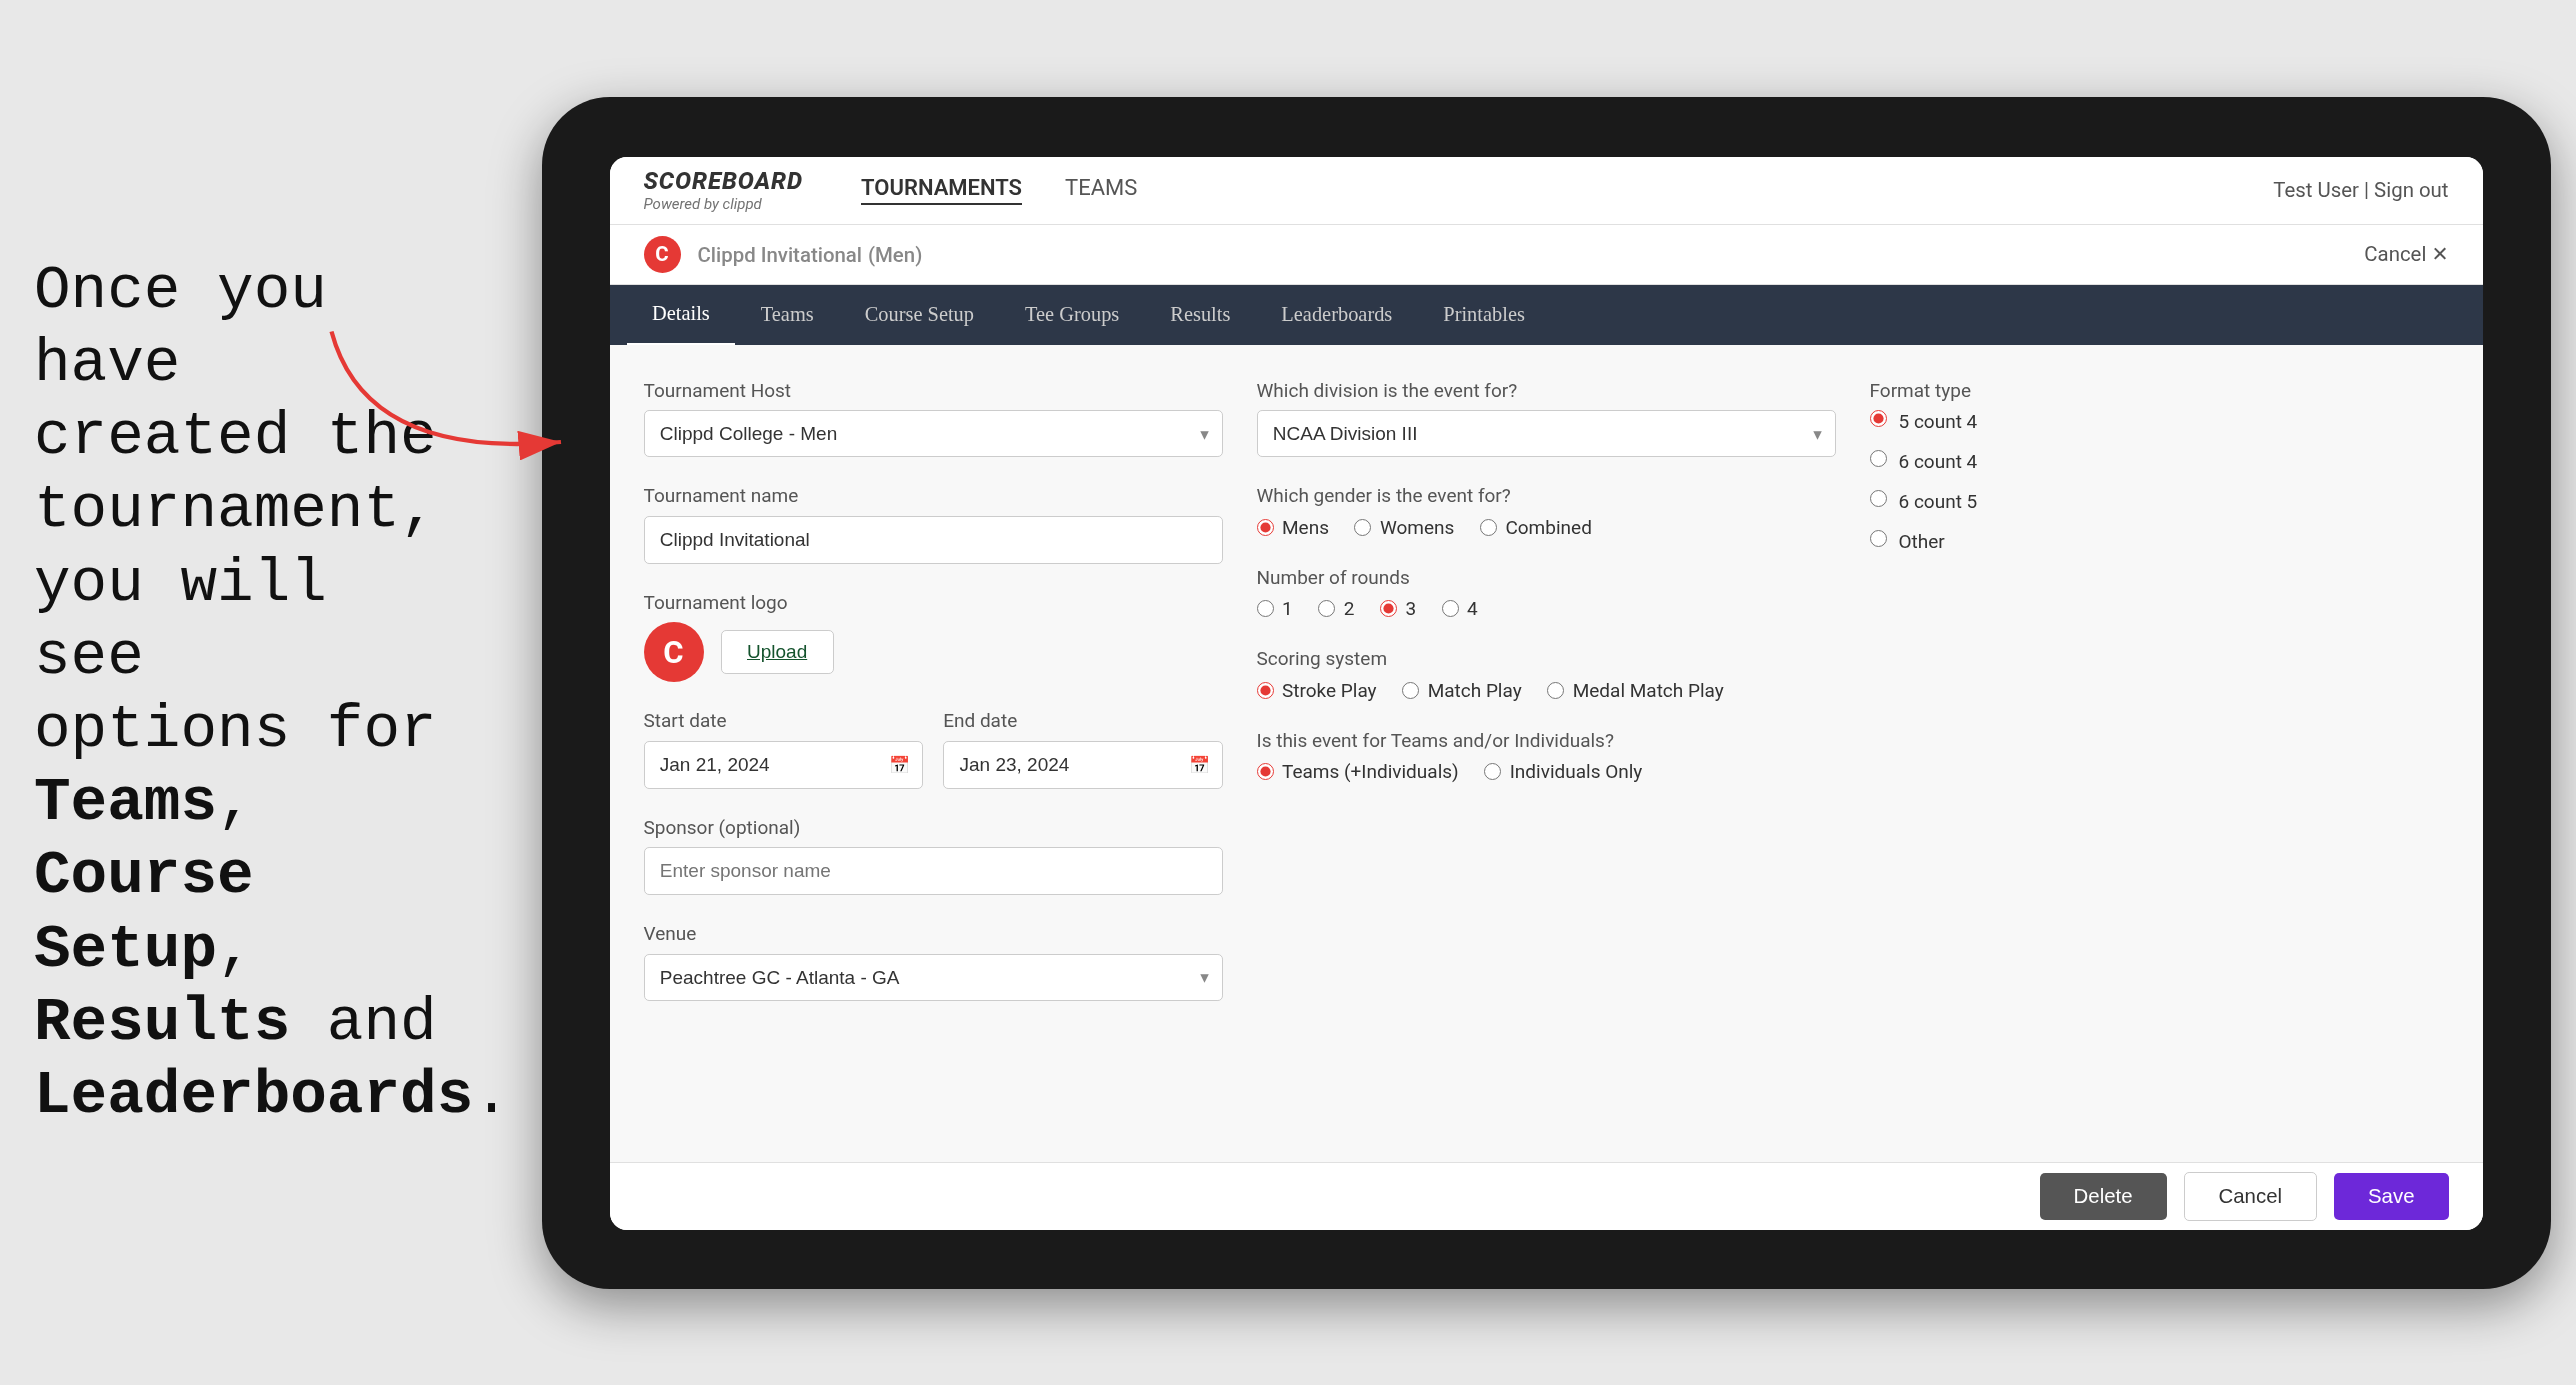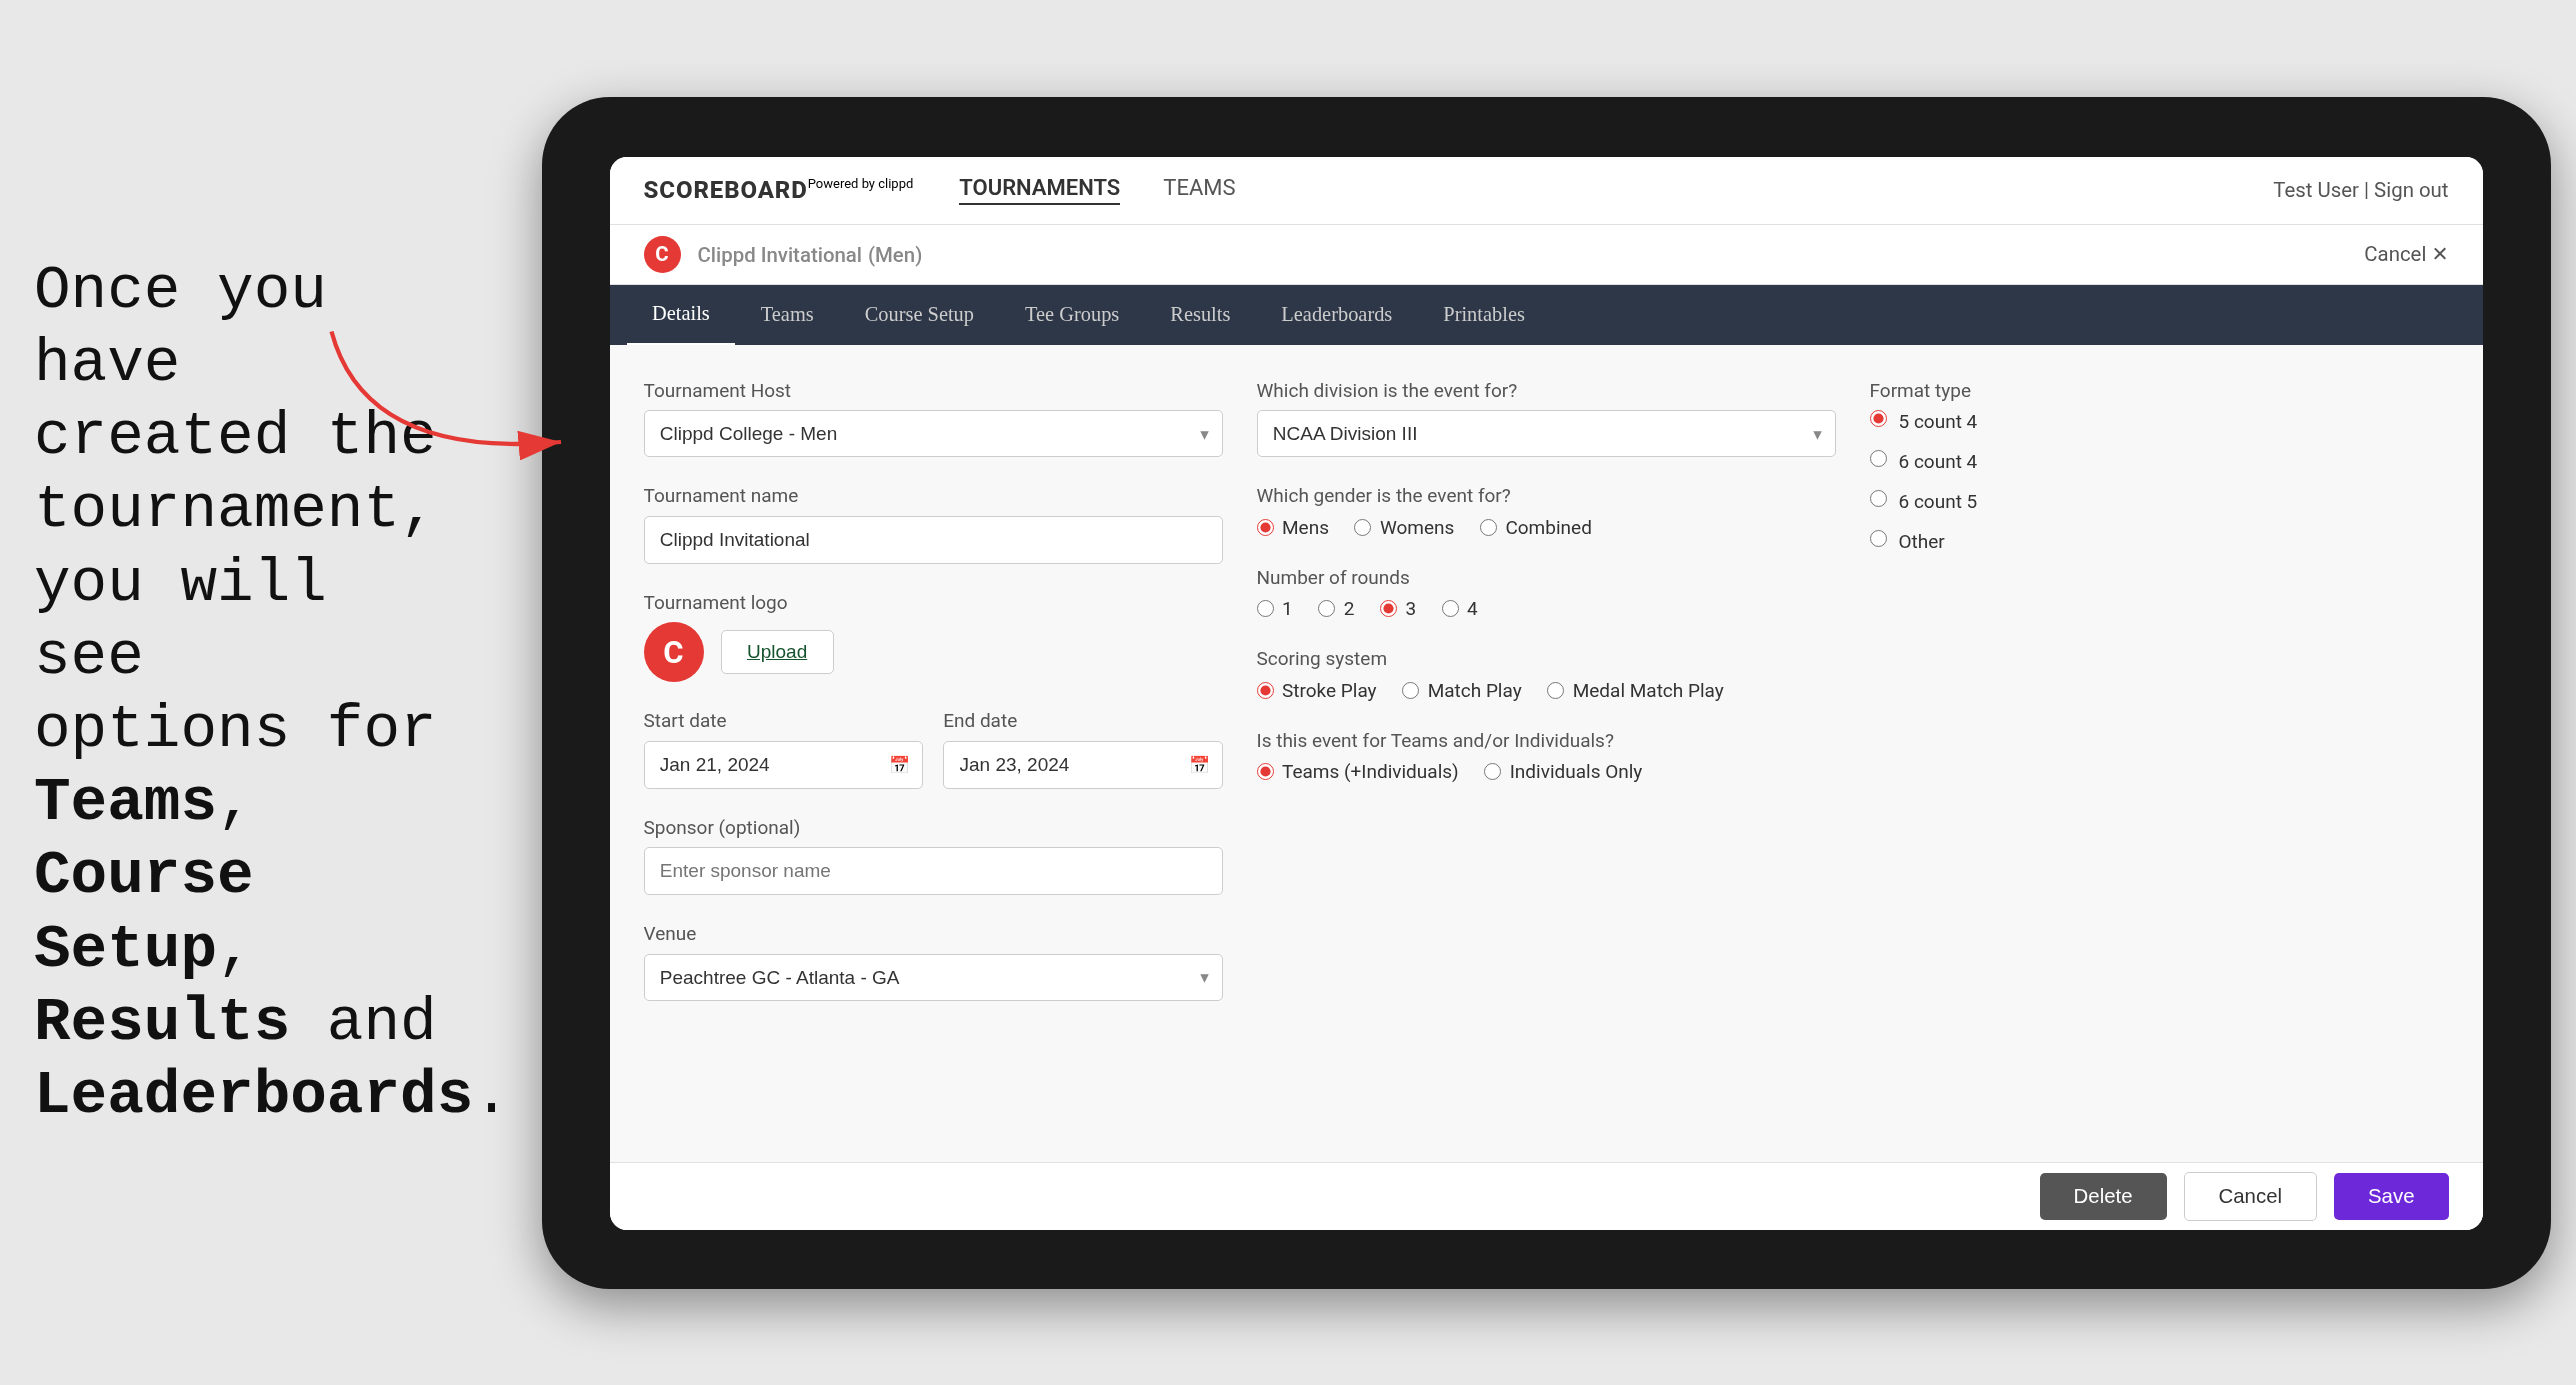--- a/index.html
+++ b/index.html
@@ -67,32 +67,33 @@
       height: 68px;
       background: #fff;
       display: flex;
       align-items: center;
       padding: 0 34px;
       border-bottom: 0.9px solid #e0e0e0;
       flex-shrink: 0;
     }
     .logo-area {
       display: flex;
-      flex-direction: row;
-      margin-right: 46px;
+      flex-direction: column;
+      margin-right: 58px;
+      font-style: italic;
     }
     .logo-title {
       font-size: 24px;
       font-weight: 800;
       color: #333;
       letter-spacing: 0.9px;
     }
     .logo-subtitle {
-      font-size: 13px;
-      color: #000000;
+      font-size: 15px;
+      color: #737373;
     }
     .nav-links {
       display: flex;
       gap: 43px;
       flex: 1;
     }
     .nav-link {
       font-size: 22px;
       color: #555;
       text-decoration: none;

